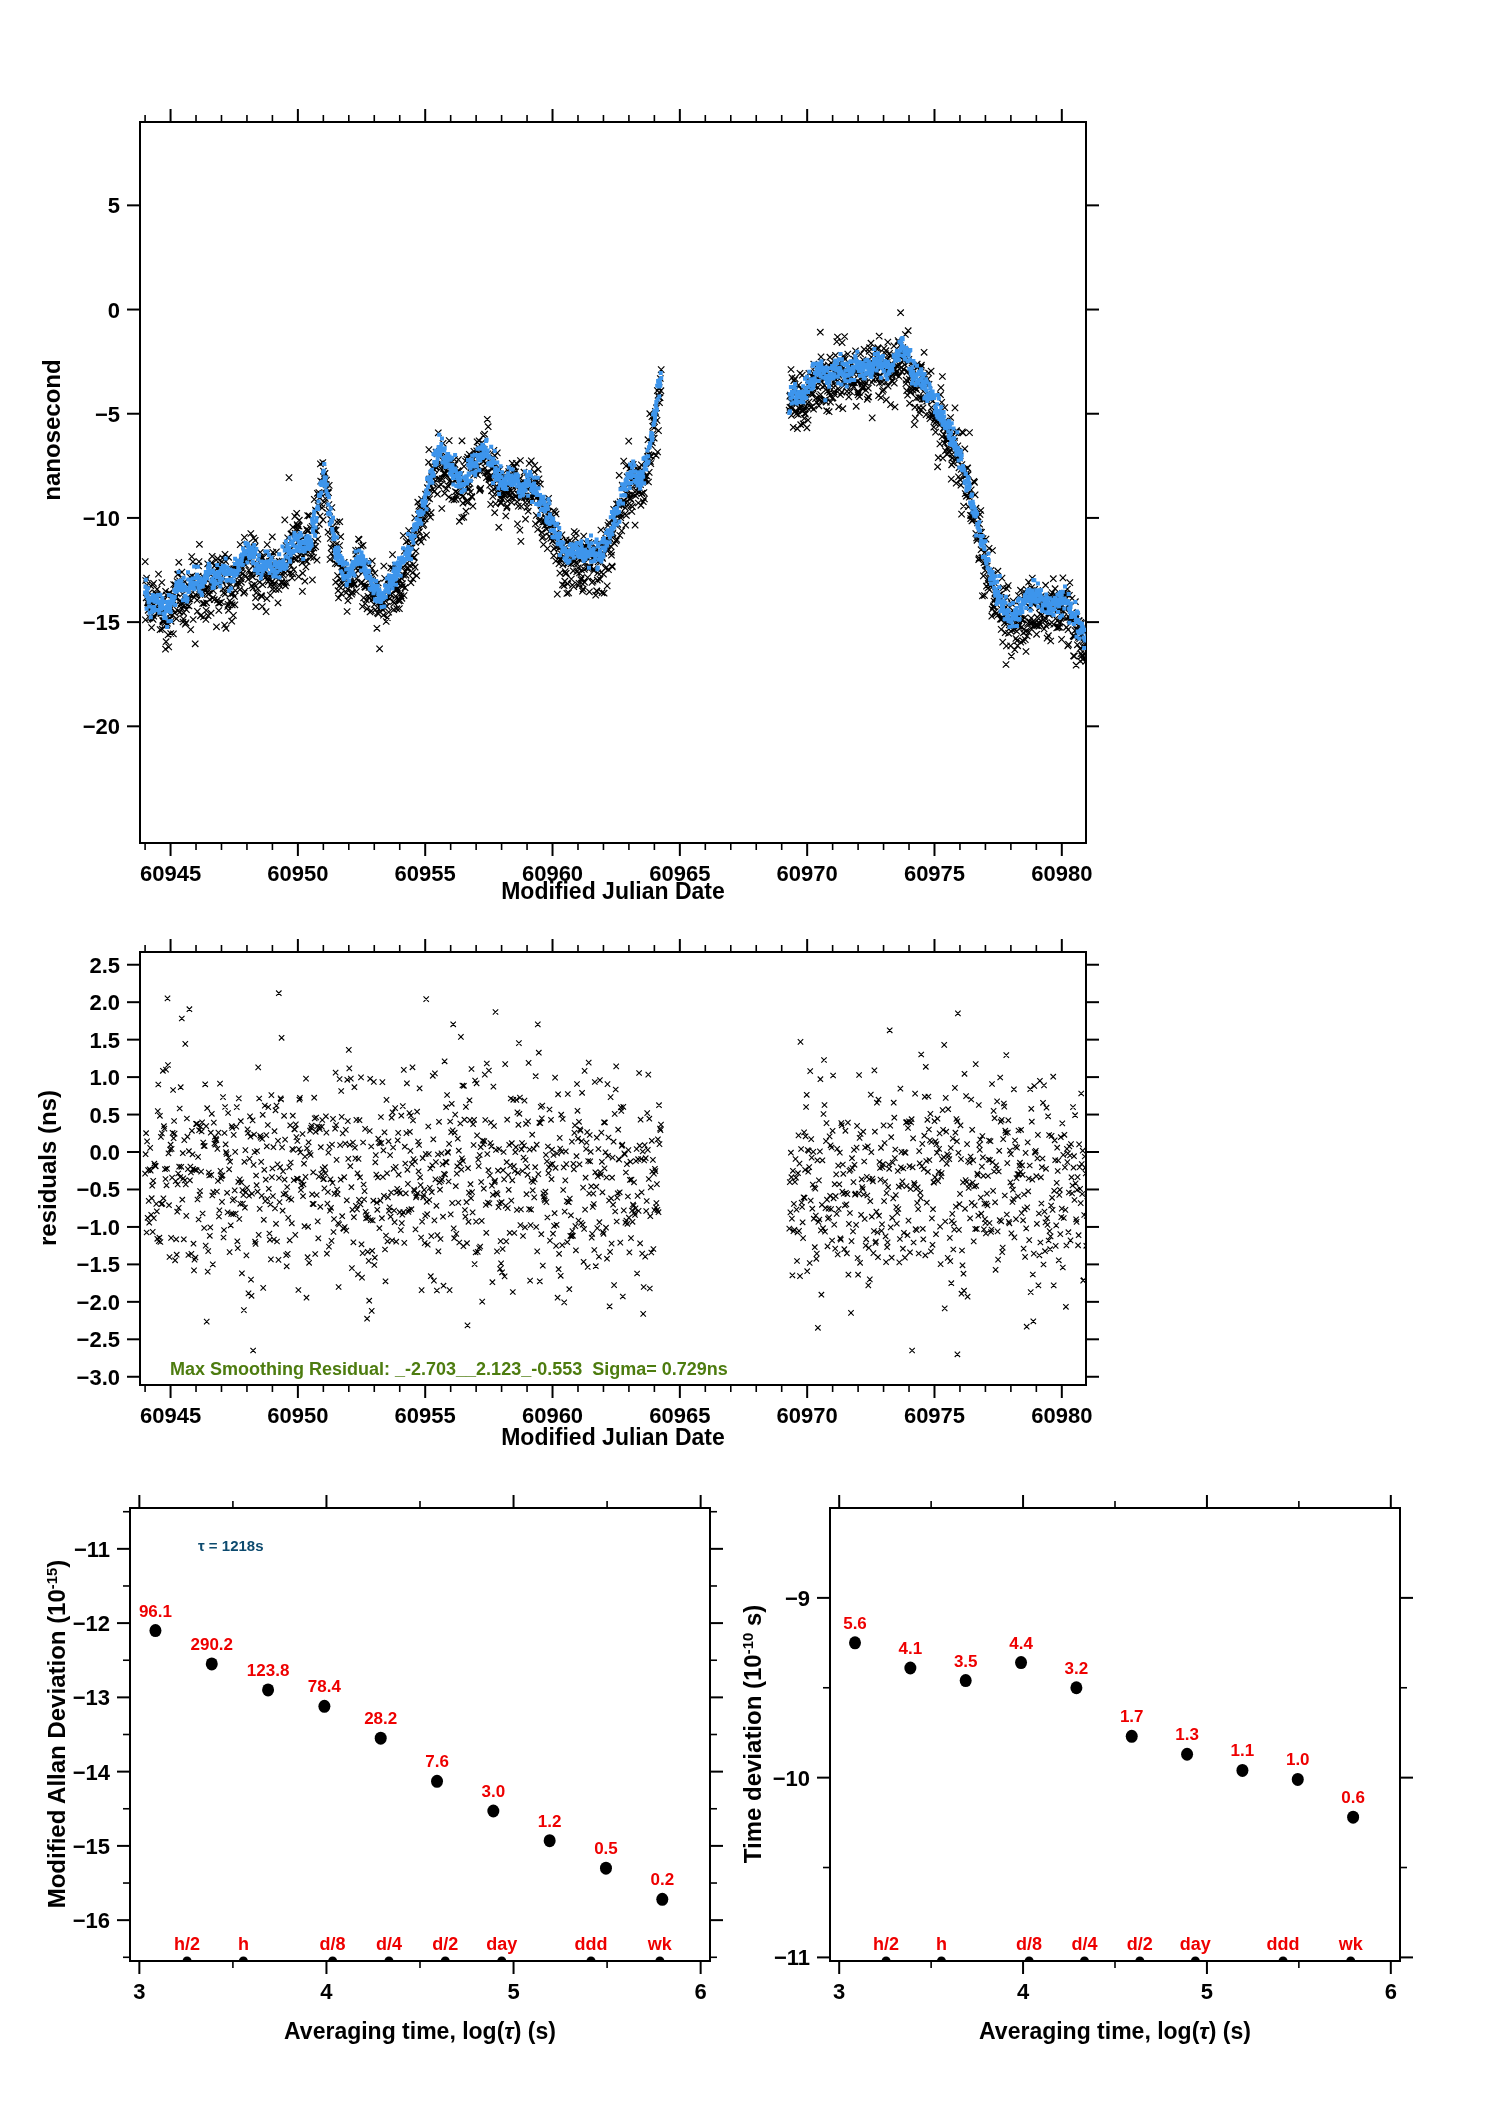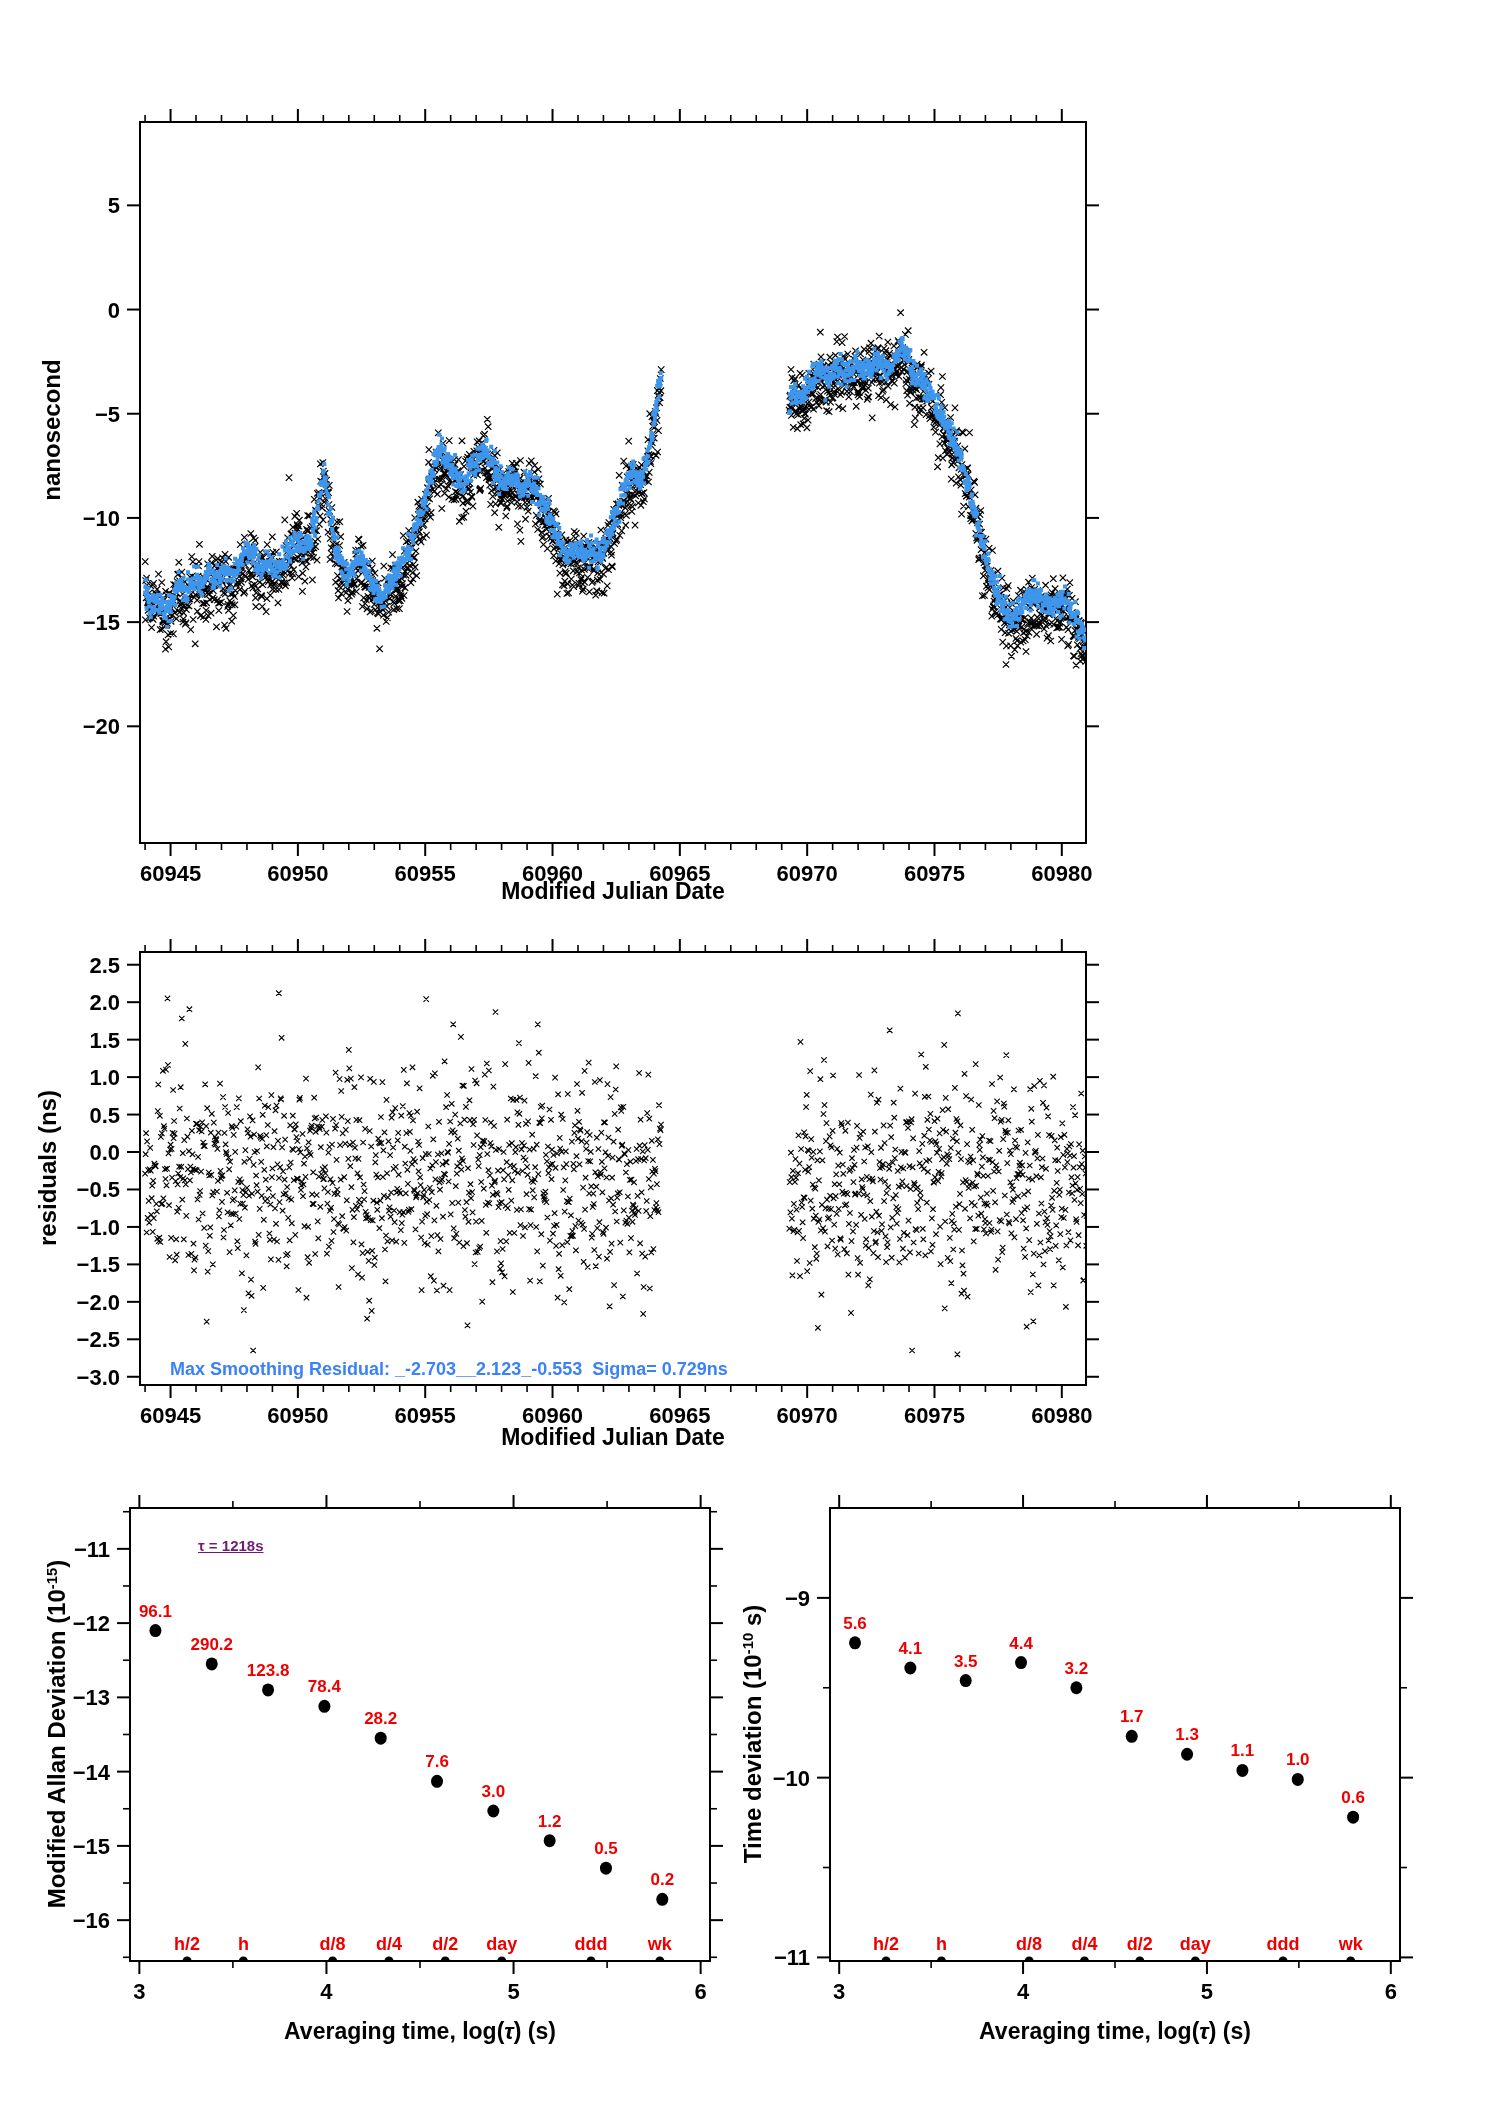--- a/index.html
+++ b/index.html
@@ -421,34 +421,34 @@
 
   <div class="abs" style="left:140px;top:878px;width:946px;text-align:center;font-size:23px;font-weight:bold;color:#000;">
     <span>Modified Julian Date</span>
   </div>
 
   
   <div class="rot" style="left:48px;top:1168px;font-size:24px;">
     <span>residuals (ns)</span>
   </div>
 
-  <div class="abs pre" style="left:150px;top:1338px;font-size:18px;font-weight:bold;color:#3b82f6;">
+  <div class="abs pre" style="left:150px;top:1338px;font-size:18px;font-weight:bold;color:#4d7c0f;">
     <span>Max Smoothing Residual: _-2.703__2.123_-0.553  Sigma= 0.729ns</span>
   </div>
 
   <div class="abs" style="left:140px;top:1424px;width:946px;text-align:center;font-size:23px;font-weight:bold;color:#000;">
     <span>Modified Julian Date</span>
   </div>
 
   
   <div class="rot" style="left:57px;top:1734px;font-size:24px;">
     <span>Modified Allan Deviation (10</span><span class="sup">-15</span><span>)</span>
   </div>
 
-  <div class="abs" style="left:198px;top:1537px;font-size:15px;font-weight:bold;color:#701a75;text-decoration:underline;">
+  <div class="abs" style="left:198px;top:1537px;font-size:15px;font-weight:bold;color:#0c4a6e;">
     <span>τ = 1218s</span>
   </div>
 
   <div class="abs" style="left:130px;top:2018px;width:580px;text-align:center;font-size:23px;font-weight:bold;color:#000;">
     <span>Averaging time, log(</span><span style="font-style:italic;">τ</span><span>) (s)</span>
   </div>
 
   
   <div class="rot" style="left:753px;top:1734px;font-size:24px;">
     <span>Time deviation (10</span><span class="sup">-10</span><span> s)</span>

